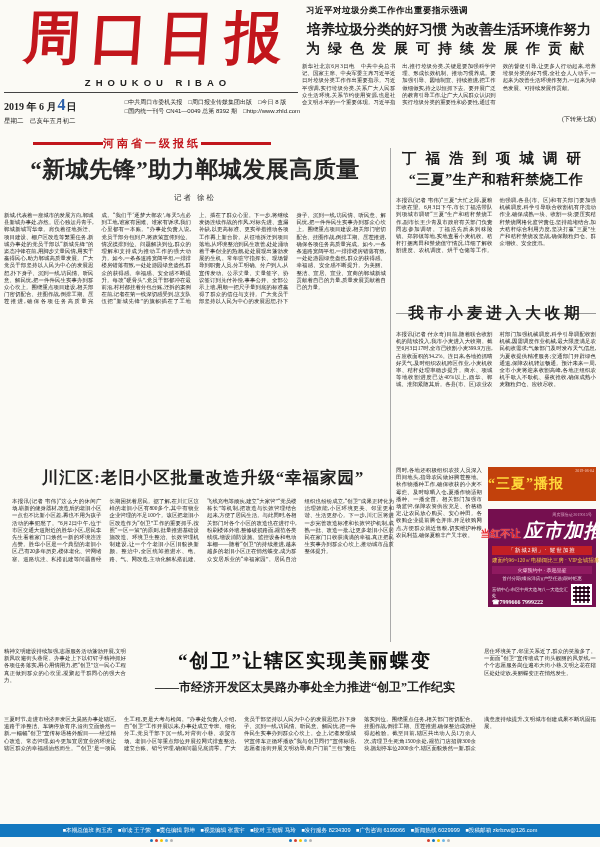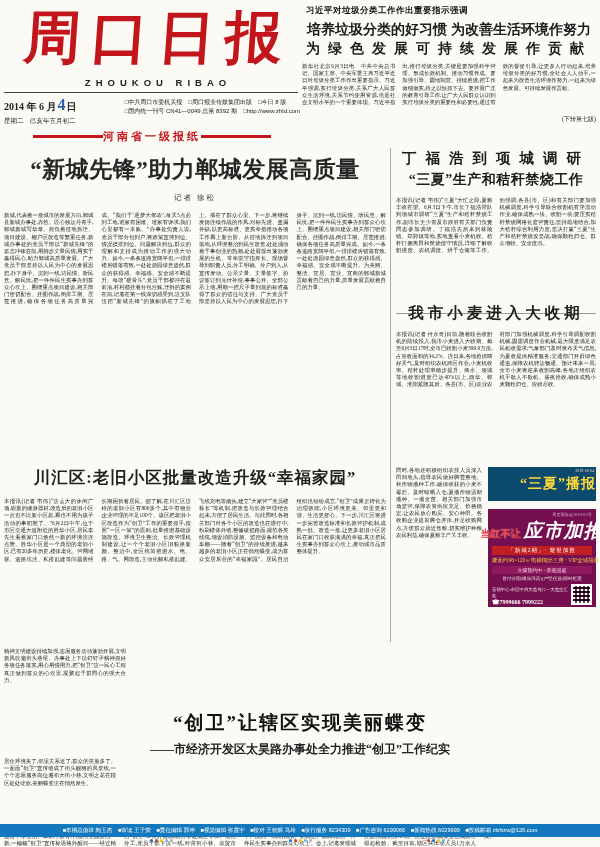--- a/index.html
+++ b/index.html
@@ -13,21 +13,21 @@
     font-size:9.5px;font-weight:bold;letter-spacing:5px;color:#222;font-family:"Liberation Sans",sans-serif;}
   .rule-under-masthead{position:absolute;left:4px;top:92px;width:294px;height:1px;background:#444;}
   
   .dateline{position:absolute;left:4px;top:96px;width:296px;display:flex;gap:6px;}
   .date-col{width:118px;}
   .date-main{font-size:10px;font-weight:bold;white-space:nowrap;color:#222;}
   .date-day{font-size:16px;color:#2b5fa8;font-weight:bold;padding:0 1px;}
   .date-sub{font-size:6.5px;margin-top:3px;white-space:nowrap;color:#222;}
   .pubinfo-col{flex:1;font-size:6px;line-height:9px;color:#222;padding-top:2px;
     font-family:"Liberation Sans",sans-serif;white-space:nowrap;}
-  .banner-row{position:absolute;left:4px;top:129px;width:296px;display:flex;align-items:center;justify-content:center;}
+  .banner-row{position:absolute;left:4px;top:136px;width:296px;display:flex;align-items:center;justify-content:center;}
   .banner-bar{height:3px;background:#c2161c;flex:1;max-width:70px;}
   .banner-text{font-size:11px;font-weight:bold;color:#c2161c;letter-spacing:3px;white-space:nowrap;}
   
   .top-story{position:absolute;left:302px;top:5px;width:294px;}
   .kicker{font-size:8.5px;color:#111;margin-left:4px;letter-spacing:0.5px;font-weight:bold;
     font-family:"Liberation Serif",serif;}
   .tophead1{font-size:14px;font-weight:bold;line-height:19px;margin-top:3px;text-align:center;
     font-family:"Liberation Sans",sans-serif;letter-spacing:0px;white-space:nowrap;}
   .tophead2{font-size:14px;font-weight:bold;line-height:19px;text-align:center;
     font-family:"Liberation Sans",sans-serif;letter-spacing:8px;white-space:nowrap;}
@@ -37,35 +37,35 @@
   
   .v-divider{position:absolute;left:390px;top:148px;width:1px;height:494px;background:#aaa;}
   .h-divider-right{position:absolute;left:396px;top:313px;width:200px;height:1px;background:#999;}
   
   .art-xincheng{position:absolute;left:4px;top:154px;width:382px;}
   .xc-head{font-size:23px;line-height:32px;text-align:center;letter-spacing:0.5px;color:#262626;
     font-weight:600;white-space:nowrap;}
   .byline{font-size:7.5px;text-align:center;margin-top:7px;color:#333;letter-spacing:2px;}
   .xc-body{margin-top:9px;height:248px;overflow:hidden;column-count:4;column-gap:8px;}
   
-  .art-chuanhui{position:absolute;left:4px;top:467px;width:382px;}
+  .art-chuanhui{position:absolute;left:12px;top:467px;width:382px;}
   .ch-head{font-size:16.5px;text-align:center;letter-spacing:1px;color:#1f1f1f;font-weight:600;white-space:nowrap;}
   .ch-body{margin-top:9px;height:150px;overflow:hidden;column-count:4;column-gap:8px;}
   
   .right-rail{position:absolute;left:396px;top:147px;width:200px;}
   .df-head1{font-size:14.5px;font-weight:bold;text-align:center;letter-spacing:9px;line-height:22px;white-space:nowrap;}
   .df-head2{font-size:14px;font-weight:bold;text-align:center;letter-spacing:0.5px;line-height:22px;white-space:nowrap;}
   .df-body{margin-top:6px;height:106px;overflow:hidden;column-count:2;column-gap:7px;}
   .wheat-head{font-size:15.5px;text-align:center;letter-spacing:4px;color:#1f1f1f;font-weight:600;white-space:nowrap;}
   .wheat-body{margin-top:7px;height:130px;overflow:hidden;column-count:2;column-gap:7px;}
   .rail-lower{display:flex;gap:6px;margin-top:6px;}
   .wheat-side{width:86px;height:148px;overflow:hidden;}
   .rail-right-stack{width:108px;}
   
-  .sanxia-box{height:34px;background:#0c4a6e;display:flex;align-items:center;justify-content:flex-end;position:relative;}
+  .sanxia-box{height:34px;background:#c2410c;display:flex;align-items:center;justify-content:flex-start;position:relative;}
   .sanxia-label{color:#ffd83a;font-size:14px;font-weight:bold;letter-spacing:1px;white-space:nowrap;}
   .sanxia-note{position:absolute;right:2px;top:1px;font-size:4px;color:#f7c9c0;}
   
   .ad{margin-top:8px;height:98px;background:#750f4f;padding:3px 4px;box-sizing:border-box;position:relative;}
   .ad-permit{font-size:4.2px;color:#d9a7c6;text-align:right;line-height:5px;}
   .ad-slogan{display:flex;align-items:baseline;justify-content:center;gap:3px;margin-top:1px;}
   .ad-badge{color:#e8272b;font-size:10px;font-weight:bold;text-shadow:0 0 1px #fff;white-space:nowrap;}
   .ad-main{color:#fff;font-size:19px;font-weight:bold;font-style:italic;letter-spacing:1px;white-space:nowrap;}
   .ad-band{margin-top:2px;background:#c21f24;color:#fff;font-size:5.5px;text-align:center;padding:1px 0;letter-spacing:1px;}
   .ad-gold{margin-top:2px;color:#f3c447;font-size:5.5px;text-align:center;white-space:nowrap;}
@@ -73,21 +73,21 @@
   .ad-white{margin-top:2px;color:#e9d6e2;font-size:4.6px;text-align:center;white-space:nowrap;}
   .ad-bottom{display:flex;align-items:flex-end;justify-content:space-between;margin-top:3px;}
   .ad-contact{color:#efe3ea;font-size:4.4px;line-height:6px;width:80px;}
   .ad-phone{color:#fff;font-weight:bold;font-size:6px;}
   .qr{width:17px;height:17px;background:
       repeating-linear-gradient(0deg,#fff 0 2px,#3a0b28 2px 4px),
       repeating-linear-gradient(90deg,#fff 0 2px,rgba(58,11,40,.8) 2px 4px);
       background-blend-mode:multiply;border:2px solid #fff;}
   
   .art-chuangwei{position:absolute;left:4px;top:648px;width:592px;}
-  .cw-toprow{display:flex;flex-direction:column;}
+  .cw-toprow{display:flex;gap:8px;}
   .cw-flank{width:122px;height:62px;overflow:hidden;}
   .cw-flank-r{width:112px;height:62px;overflow:hidden;}
   .cw-center{flex:1;text-align:center;}
   .cw-head{font-size:19px;font-weight:bold;letter-spacing:2px;color:#111;white-space:nowrap;}
   .cw-sub{font-size:12px;font-weight:bold;margin-top:5px;color:#222;white-space:nowrap;}
   .cw-byline{font-size:7px;margin-top:5px;letter-spacing:2px;color:#333;}
   .cw-body{margin-top:6px;height:102px;overflow:hidden;column-count:5;column-gap:8px;}
   
   .footer-bar{position:absolute;left:0;top:824px;width:600px;height:13px;background:#1478bf;
     color:#fff;font-size:5.6px;line-height:13px;text-align:center;white-space:nowrap;
@@ -101,21 +101,21 @@
 <body>
 
 <div class="page">
 
   <div class="masthead-title">周口日报</div>
   <div class="masthead-sub">ZHOUKOU RIBAO</div>
   <div class="rule-under-masthead"></div>
 
   <div class="dateline">
     <div class="date-col">
-      <div class="date-main"><span>2014 年 6 月</span><span class="date-day">4</span><span>日</span></div>
+      <div class="date-main"><span>2019 年 6 月</span><span class="date-day">4</span><span>日</span></div>
       <div class="date-sub">星期二　己亥年五月初二</div>
     </div>
     <div class="pubinfo-col">
       <div>□中共周口市委机关报　□周口报业传媒集团出版　□今日 8 版</div>
       <div>□国内统一刊号 CN41—0049 总第 8392 期　□http://www.zhld.com</div>
     </div>
   </div>
   <div class="banner-row">
     <div class="banner-bar"></div>
     <div class="banner-text">河南省一级报纸</div>

